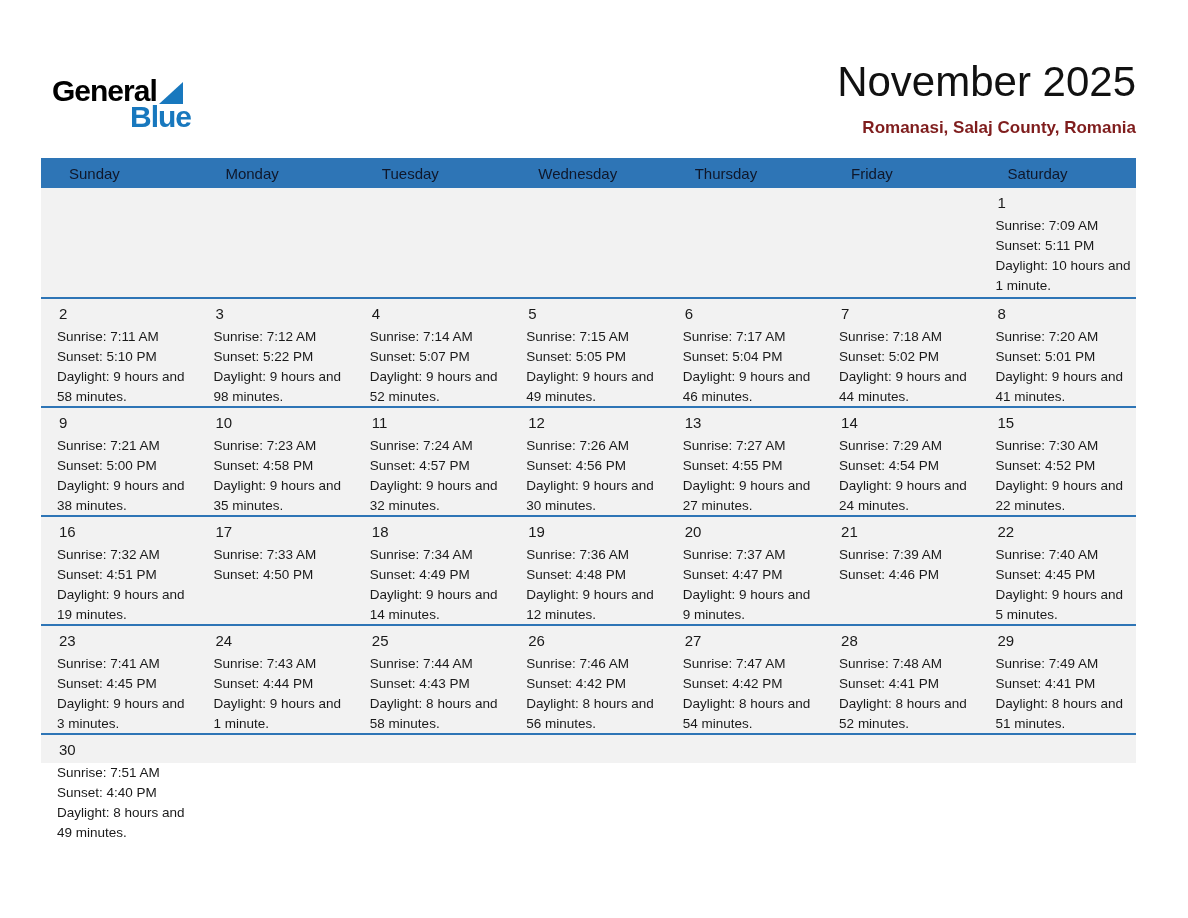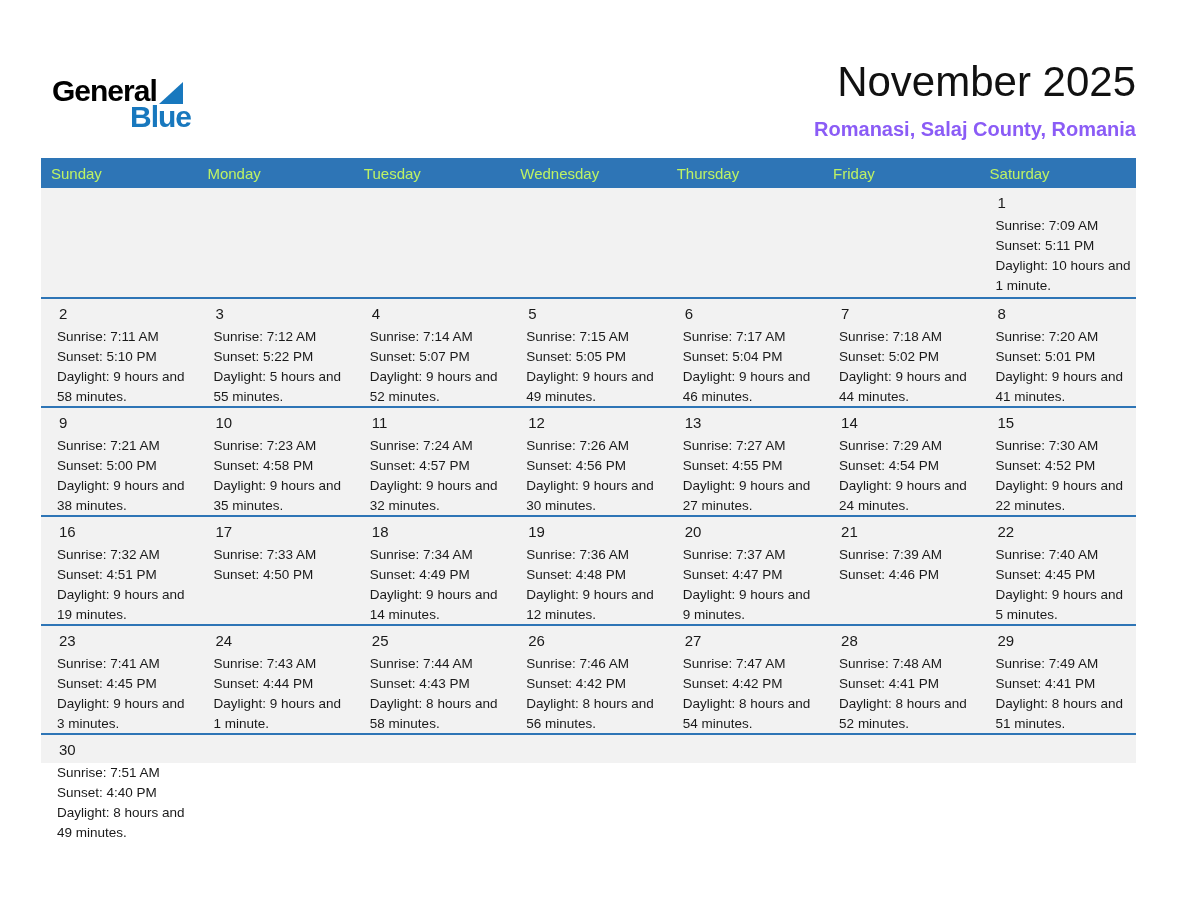--- a/index.html
+++ b/index.html
@@ -7,25 +7,25 @@
     width:1188px;height:918px;background:#ffffff;position:relative;
     font-family:"Liberation Sans", sans-serif;color:#1a1a1a;overflow:hidden;
   }
   
   .logo{position:absolute;left:52px;top:76px;line-height:1;}
   .logo-line1{display:flex;align-items:flex-end;}
   .logo-general{font-size:30px;font-weight:bold;color:#000;letter-spacing:-1px;text-align:right;}
   .logo-tri{margin-left:2px;margin-bottom:2px;}
   .logo-blue{font-size:30px;font-weight:bold;color:#1878BE;letter-spacing:-1px;margin-left:78px;margin-top:-4px;}
   .page-title{position:absolute;right:52px;top:58px;font-size:42px;color:#111;text-align:right;margin-left:21px;}
-  .page-subtitle{position:absolute;right:52px;top:118px;font-size:20px;font-weight:bold;color:#8b5cf6;text-align:right;}
+  .page-subtitle{position:absolute;right:52px;top:118px;font-size:17px;font-weight:bold;color:#7f1d1d;text-align:right;}
   
   .calendar{position:absolute;left:41px;top:158px;width:1095px;}
   .weekday-row{display:flex;background:#2E75B6;height:30px;align-items:center;}
-  .weekday-row .wd{flex:1 1 0;color:#bef264;font-size:15px;padding-left:10px;}
+  .weekday-row .wd{flex:1 1 0;color:#0f172a;font-size:15px;padding-left:28px;}
   .week{display:flex;background:#F2F2F2;border-top:2px solid #2E75B6;height:109px;box-sizing:border-box;}
   .week.first{border-top:none;}
   .week.last{height:127px;background:linear-gradient(to bottom,#F2F2F2 0px,#F2F2F2 28px,#ffffff 28px);}
   .cell{flex:1 1 0;padding:4px 4px 0 16px;box-sizing:border-box;overflow:hidden;}
   .day-num{font-size:15px;padding-left:2px;margin-bottom:5px;margin-top:2px;}
   .detail{font-size:13.5px;line-height:20px;}
 </style>
 </head>
 <body>
 
@@ -71,21 +71,21 @@
         <div class="cell">
           <div class="day-num">2</div>
           <div class="detail">Sunrise: 7:11 AM</div>
           <div class="detail">Sunset: 5:10 PM</div>
           <div class="detail">Daylight: 9 hours and 58 minutes.</div>
         </div>
         <div class="cell">
           <div class="day-num">3</div>
           <div class="detail">Sunrise: 7:12 AM</div>
           <div class="detail">Sunset: 5:22 PM</div>
-          <div class="detail">Daylight: 5 hours and 55 minutes.</div>
+          <div class="detail">Daylight: 9 hours and 98 minutes.</div>
         </div>
         <div class="cell">
           <div class="day-num">4</div>
           <div class="detail">Sunrise: 7:14 AM</div>
           <div class="detail">Sunset: 5:07 PM</div>
           <div class="detail">Daylight: 9 hours and 52 minutes.</div>
         </div>
         <div class="cell">
           <div class="day-num">5</div>
           <div class="detail">Sunrise: 7:15 AM</div>

